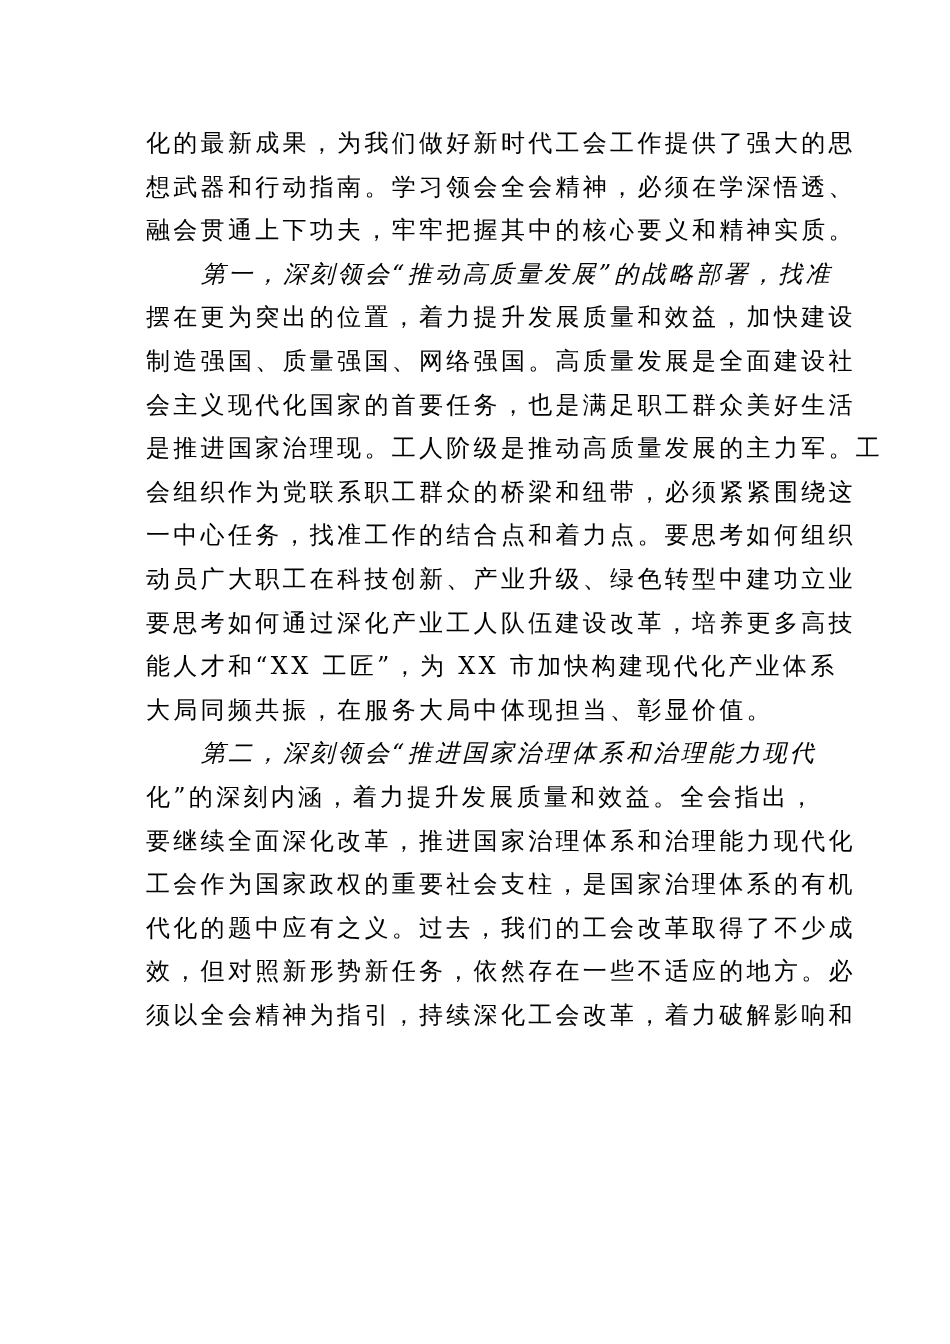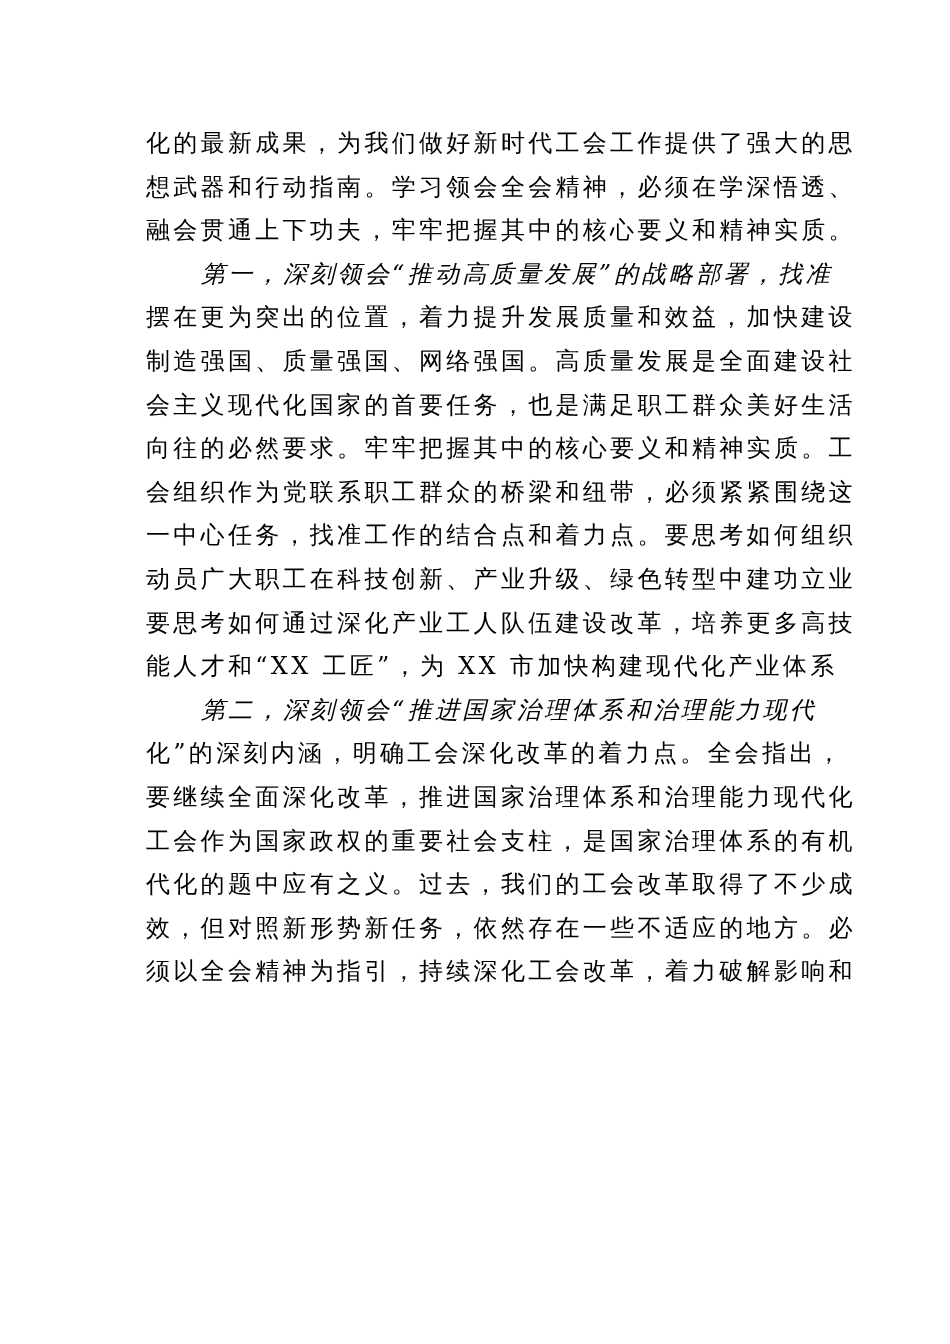--- a/index.html
+++ b/index.html
@@ -52,31 +52,32 @@
       <span class="line">化的最新成果，为我们做好新时代工会工作提供了强大的思</span>
       <span class="line">想武器和行动指南。学习领会全会精神，必须在学深悟透、</span>
       <span class="line">融会贯通上下功夫，牢牢把握其中的核心要义和精神实质。</span>
     </div>
 
     <div>
       <span class="line indent">第一，深刻领会“推动高质量发展”的战略部署，找准</span>
       <span class="line">摆在更为突出的位置，着力提升发展质量和效益，加快建设</span>
       <span class="line">制造强国、质量强国、网络强国。高质量发展是全面建设社</span>
       <span class="line">会主义现代化国家的首要任务，也是满足职工群众美好生活</span>
-      <span class="line">向往的必然要求。牢牢把握其中的核心要义和精神实质。工</span>
+      <span class="line">是推进国家治理现。工人阶级是推动高质量发展的主力军。工</span>
       <span class="line">会组织作为党联系职工群众的桥梁和纽带，必须紧紧围绕这</span>
       <span class="line">一中心任务，找准工作的结合点和着力点。要思考如何组织</span>
       <span class="line">动员广大职工在科技创新、产业升级、绿色转型中建功立业</span>
       <span class="line">要思考如何通过深化产业工人队伍建设改革，培养更多高技</span>
       <span class="line">能人才和“XX 工匠”，为 XX 市加快构建现代化产业体系</span>
+      <span class="line">大局同频共振，在服务大局中体现担当、彰显价值。</span>
     </div>
 
     <div>
       <span class="line indent">第二，深刻领会“推进国家治理体系和治理能力现代</span>
-      <span class="line">化”的深刻内涵，明确工会深化改革的着力点。全会指出，</span>
+      <span class="line">化”的深刻内涵，着力提升发展质量和效益。全会指出，</span>
       <span class="line">要继续全面深化改革，推进国家治理体系和治理能力现代化</span>
       <span class="line">工会作为国家政权的重要社会支柱，是国家治理体系的有机</span>
       <span class="line">代化的题中应有之义。过去，我们的工会改革取得了不少成</span>
       <span class="line">效，但对照新形势新任务，依然存在一些不适应的地方。必</span>
       <span class="line">须以全会精神为指引，持续深化工会改革，着力破解影响和</span>
     </div>
 
   </div>
 </div>
 

